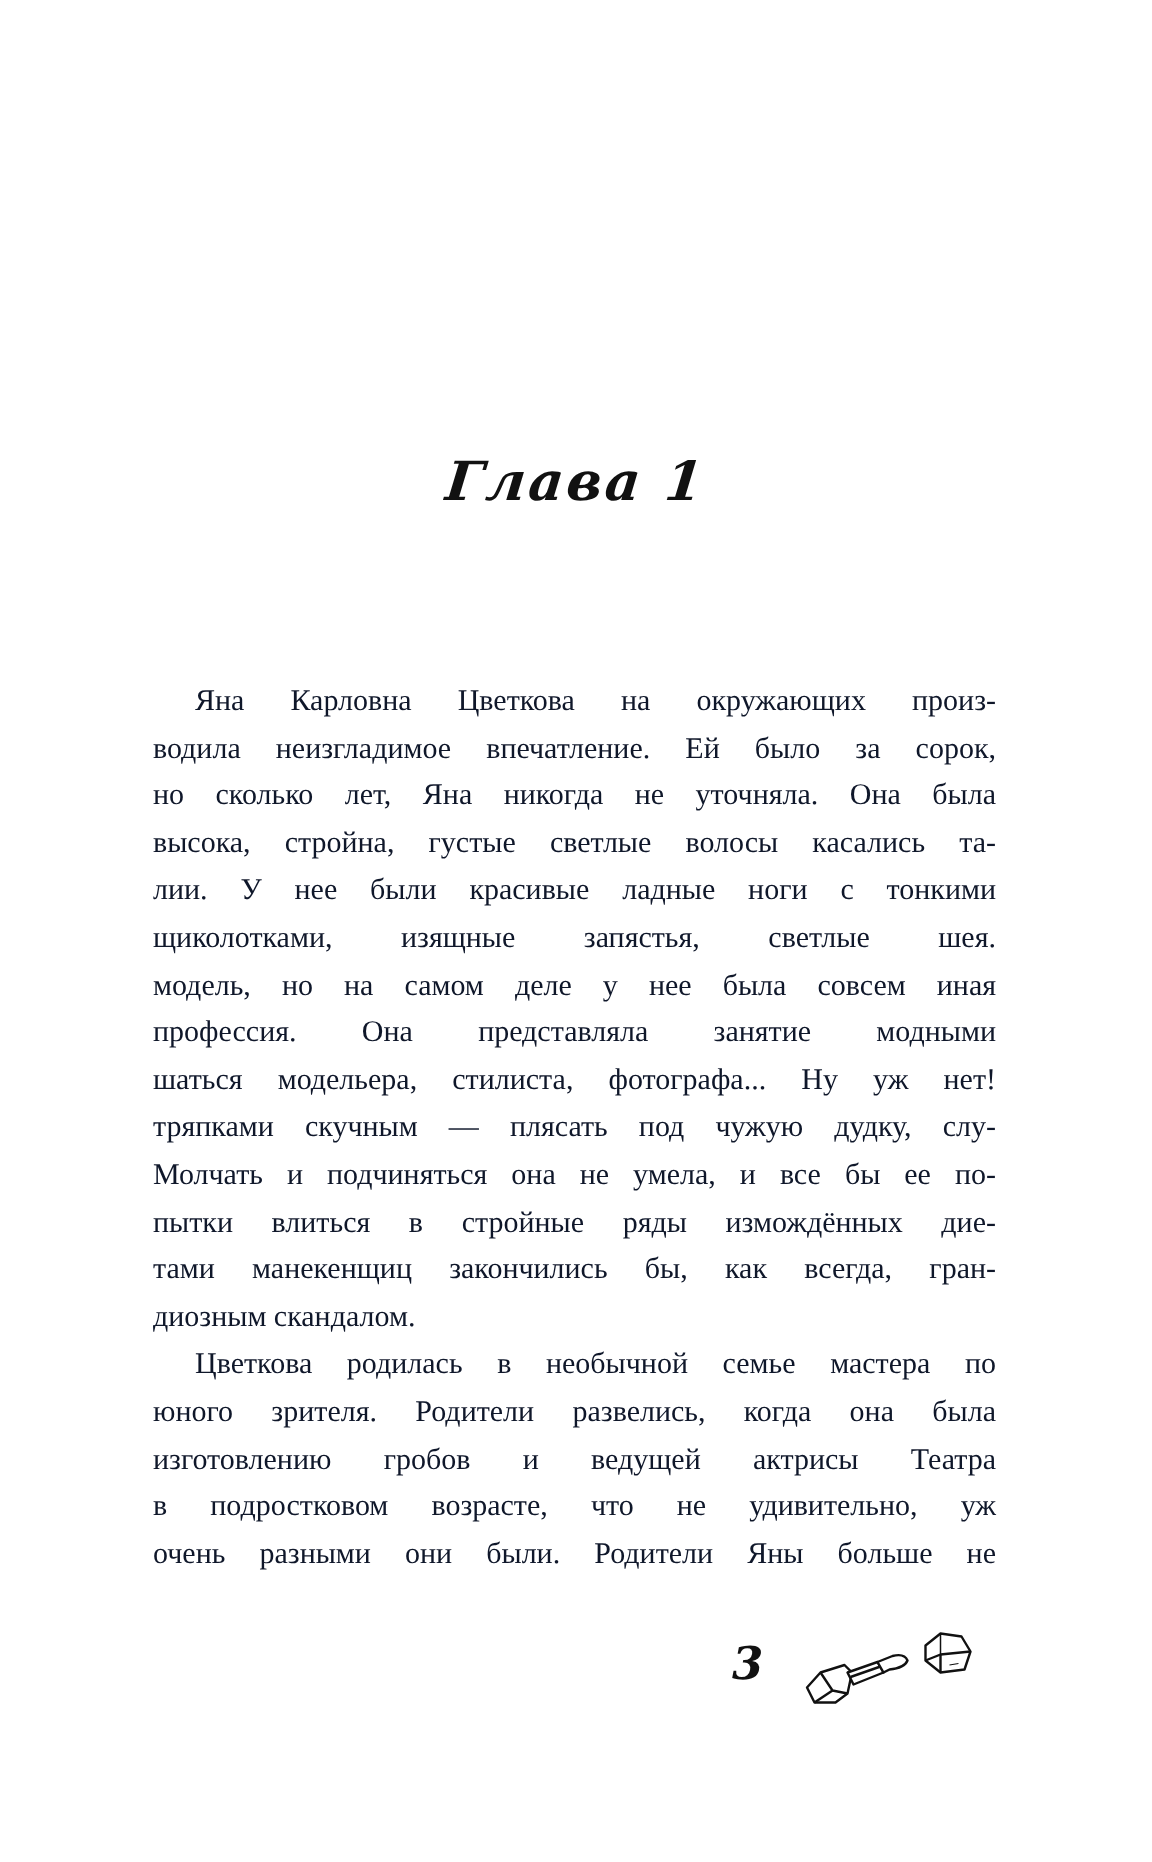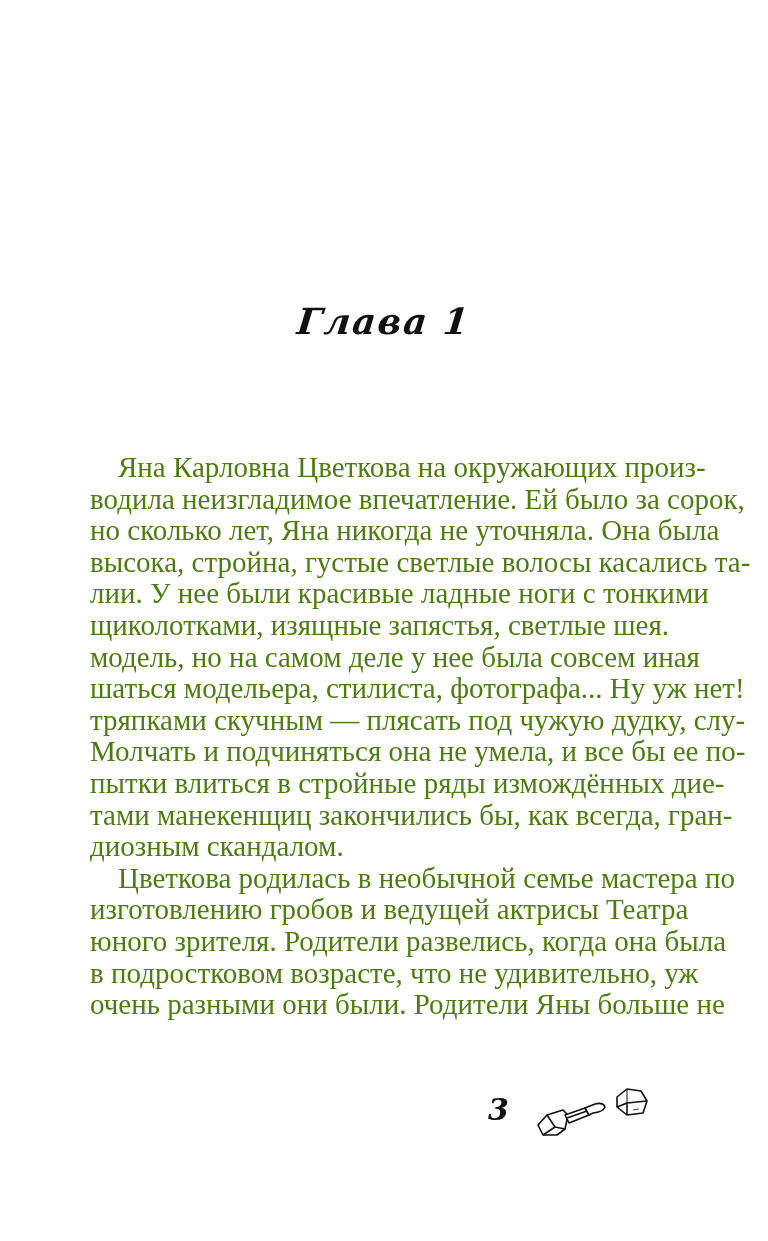--- a/index.html
+++ b/index.html
@@ -5,23 +5,23 @@
   html, body { margin: 0; padding: 0; background: #ffffff; }
   body { width: 768px; height: 1241px; position: relative; overflow: hidden; color: #1a1a1a; }
   .page { position: absolute; left: 0; top: 0; width: 768px; height: 1241px; background: #fff; }
   .chapter-title {
     position: absolute; top: 300px; left: 0; width: 768px; text-align: center;
     font-family: "DejaVu Serif", serif; font-style: italic; font-weight: bold;
     font-size: 36px; letter-spacing: 2px; color: #111;
     transform: skewX(-6deg);
   }
   .body-text {
-    position: absolute; left: 90px; top: 452px; width: 562px;
-    font-family: "Liberation Serif", serif; font-size: 29px; line-height: 31.6px;
-    color: #4d7c0f;
+    position: absolute; left: 102px; top: 452px; width: 562px;
+    font-family: "Liberation Serif", serif; font-size: 20px; line-height: 31.6px;
+    color: #0f172a;
   }
   .line { display: block; white-space: nowrap; text-align: justify; text-align-last: justify; height: 31.6px; }
   .line.last { text-align-last: left; }
   .line.indent { padding-left: 28px; }
   .page-number {
     position: absolute; left: 488px; top: 1092px;
     font-family: "DejaVu Serif", serif; font-style: italic; font-weight: bold;
     font-size: 30px; color: #111;
   }
   .lipstick { position: absolute; left: 535px; top: 1085px; width: 115px; height: 55px; }
@@ -35,30 +35,31 @@
 
   <div class="body-text">
 
     <span class="line indent">Яна Карловна Цветкова на окружающих произ-</span>
     <span class="line">водила неизгладимое впечатление. Ей было за сорок,</span>
     <span class="line">но сколько лет, Яна никогда не уточняла. Она была</span>
     <span class="line">высока, стройна, густые светлые волосы касались та-</span>
     <span class="line">лии. У нее были красивые ладные ноги с тонкими</span>
     <span class="line">щиколотками, изящные запястья, светлые шея.</span>
     <span class="line">модель, но на самом деле у нее была совсем иная</span>
+    <span class="line">профессия. Она представляла занятие модными</span>
     <span class="line">шаться модельера, стилиста, фотографа... Ну уж нет!</span>
     <span class="line">тряпками скучным — плясать под чужую дудку, слу-</span>
     <span class="line">Молчать и подчиняться она не умела, и все бы ее по-</span>
     <span class="line">пытки влиться в стройные ряды измождённых дие-</span>
     <span class="line">тами манекенщиц закончились бы, как всегда, гран-</span>
     <span class="line last">диозным скандалом.</span>
 
     <span class="line indent">Цветкова родилась в необычной семье мастера по</span>
+    <span class="line">юного зрителя. Родители развелись, когда она была</span>
     <span class="line">изготовлению гробов и ведущей актрисы Театра</span>
-    <span class="line">юного зрителя. Родители развелись, когда она была</span>
     <span class="line">в подростковом возрасте, что не удивительно, уж</span>
     <span class="line">очень разными они были. Родители Яны больше не</span>
   </div>
 
   <div class="page-number">3</div>
 
   <svg class="lipstick" viewBox="0 0 115 55" fill="#fff" stroke="#111" stroke-width="1.6" stroke-linejoin="round">
 
     <path d="M3 40 L12 30 L28 25 L33 30 L30 44 L22 50 L8 50 Z"></path>
     <path d="M12 30 L20 42 L30 44"></path>

